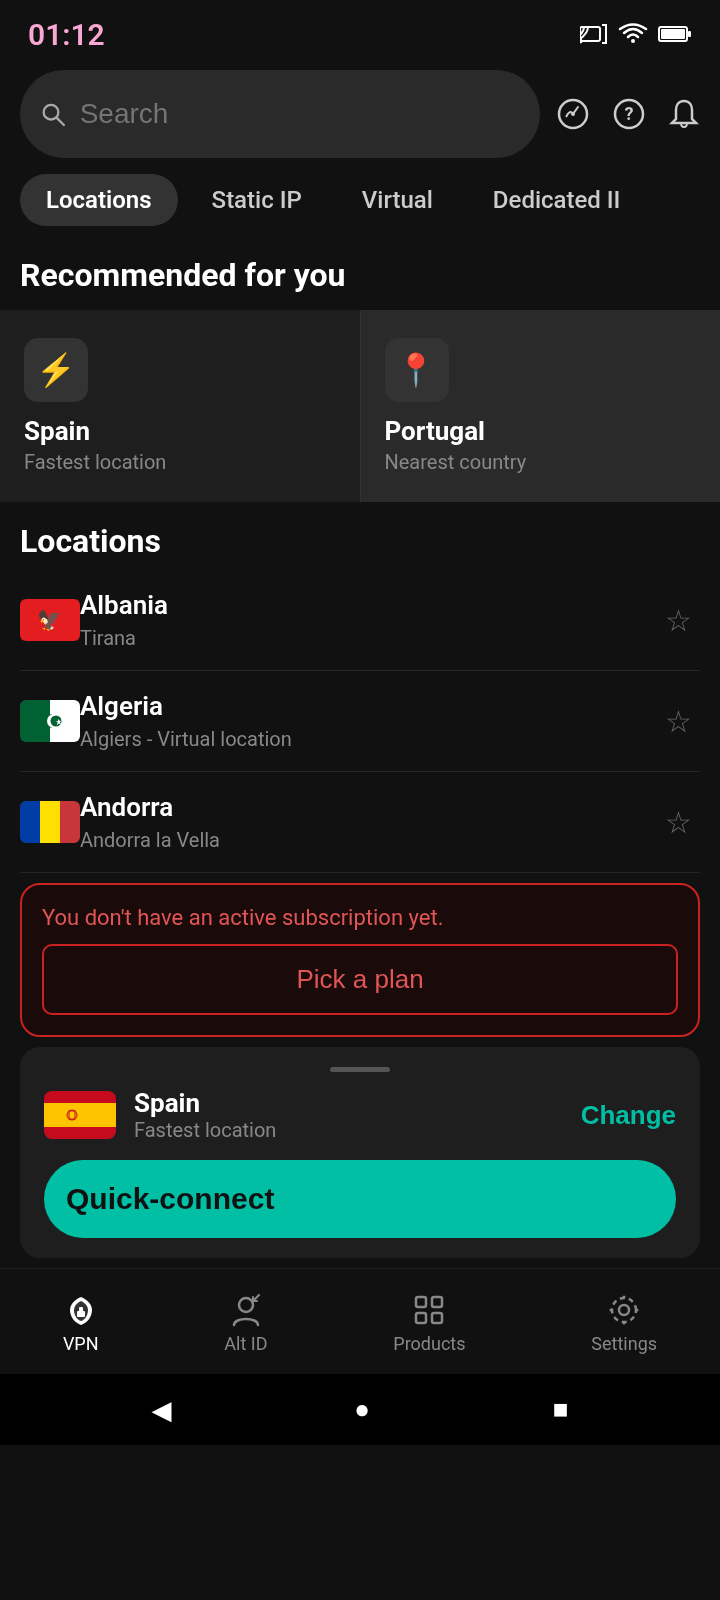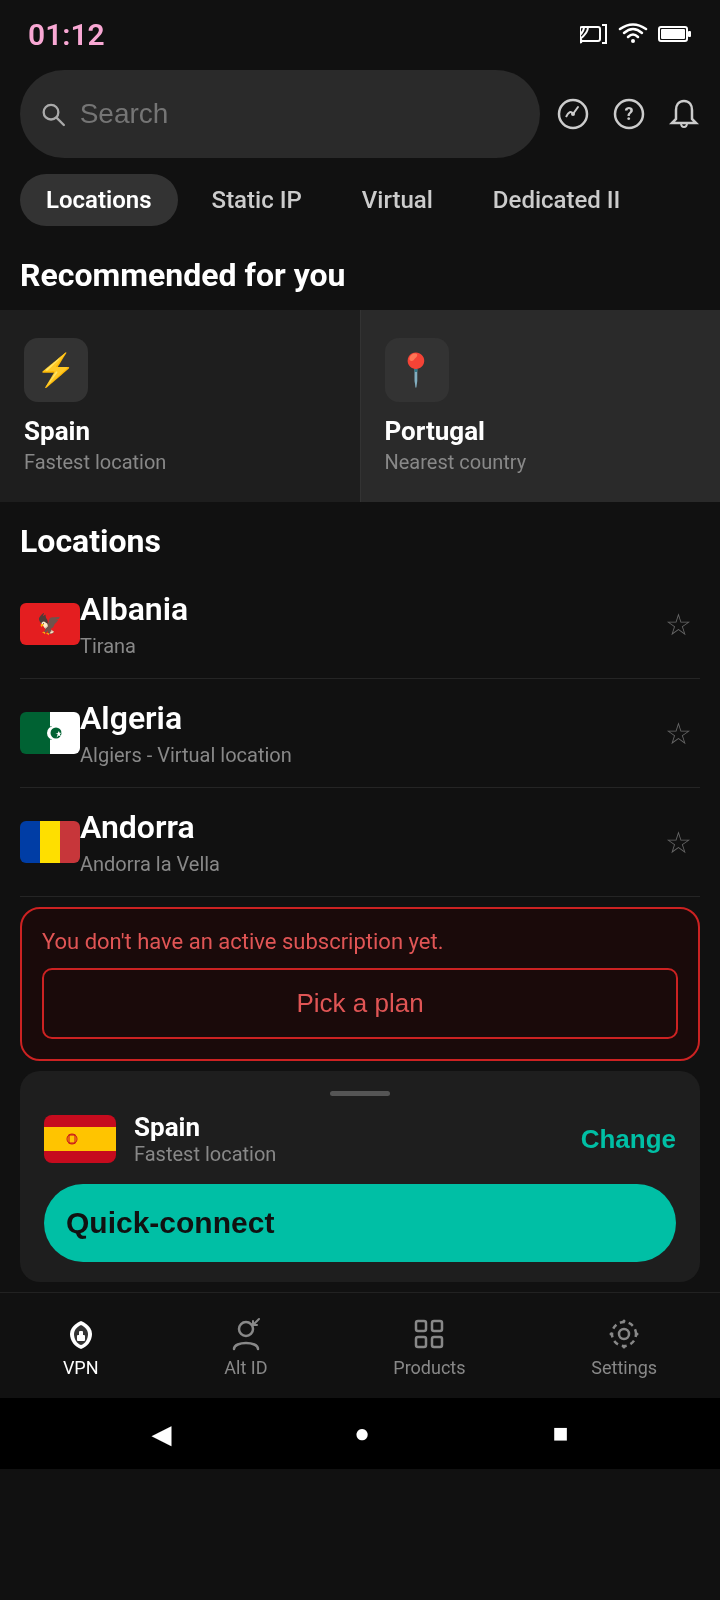--- a/index.html
+++ b/index.html
@@ -149,21 +149,21 @@
       display: flex;
       align-items: center;
       padding: 20px 0;
       border-bottom: 1px solid #252525;
       cursor: pointer;
     }
     .location-info {
       flex: 1;
     }
     .location-name {
-      font-size: 32px;
+      font-size: 26px;
       font-weight: 600;
       color: #fff;
     }
     .location-sub {
       font-size: 20px;
       color: #888;
       margin-top: 6px;
     }
     .star-icon {
       font-size: 30px;

